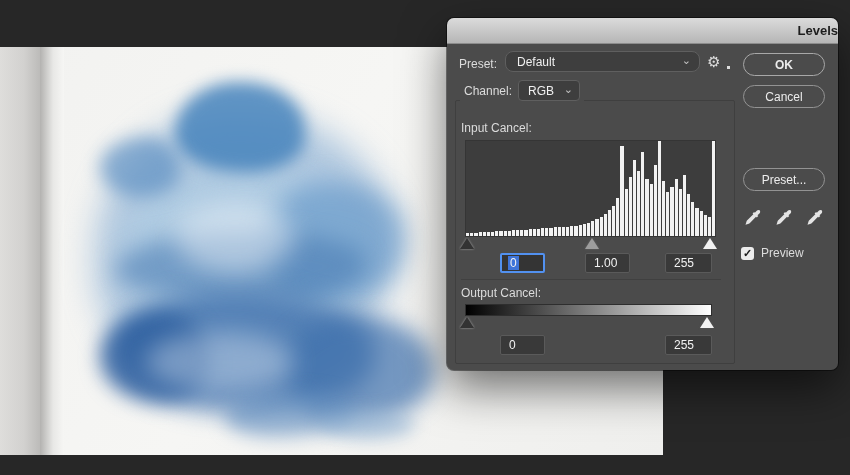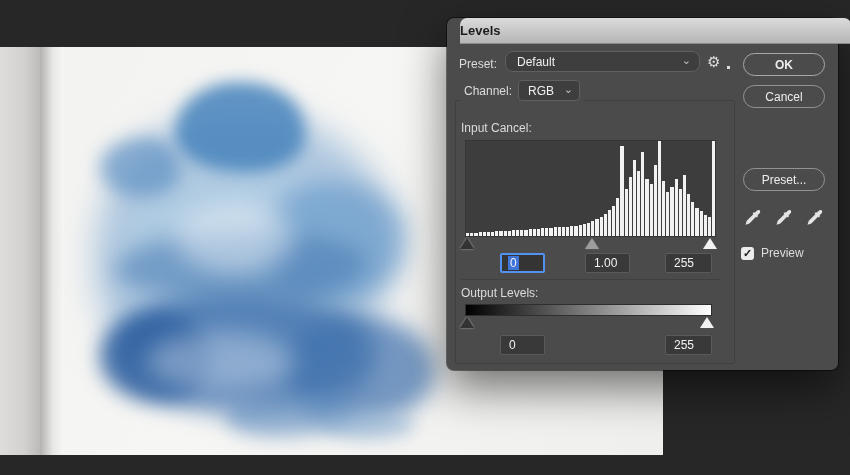--- a/index.html
+++ b/index.html
@@ -42,24 +42,24 @@
   .b13{ left:60px; top:250px; width:150px; height:60px; background:rgba(225,235,245,.40); filter:blur(12px); border-radius:50%; }
 
   
   .dialog {
     position:absolute; left:447px; top:18px; width:391px; height:352px;
     background:#4b4b4b; border-radius:7px;
     box-shadow:0 0 0 1px rgba(0,0,0,.45), 0 18px 45px rgba(0,0,0,.55);
     color:#e6e6e6; font-size:12px;
   }
   .titlebar {
-    position:absolute; left:13px; top:0; width:100%; height:26px;
+    position:absolute; left:0; top:0; width:100%; height:26px;
     background:linear-gradient(#dbdbdb,#b6b6b6);
     border-radius:7px 7px 0 0;
-    display:flex; align-items:center; justify-content:flex-start;
+    display:flex; align-items:center; justify-content:flex-end;
     color:#1d1d1d; font-size:13px; font-weight:bold;
     border-bottom:1px solid #8c8c8c;
   }
   .label { color:#dcdcdc; }
 
   .preset-label { position:absolute; left:12px; top:39px; }
   .dropdown {
     position:absolute; height:21px; background:#3e3e3e;
     border:1px solid #5f5f5f; border-radius:8px;
     display:flex; align-items:center; justify-content:space-between;
@@ -251,21 +251,21 @@
     <span class="sel">0</span>
   </div>
   <div class="field" style="left:138px; top:235px;">
     <span>1.00</span>
   </div>
   <div class="field" style="left:218px; top:235px; width:47px;">
     <span>255</span>
   </div>
 
   <div class="divider"></div>
-  <span class="output-label label">Output Levels:</span>
+  <span class="output-label label">Output Cancel:</span>
   <div class="grad"></div>
 
   <div class="tri tri-black" style="left:13px; top:299px;"></div>
   <div class="tri tri-white" style="left:253px; top:299px;"></div>
 
   <div class="field" style="left:53px; top:317px;">
     <span>0</span>
   </div>
   <div class="field" style="left:218px; top:317px; width:47px;">
     <span>255</span>

